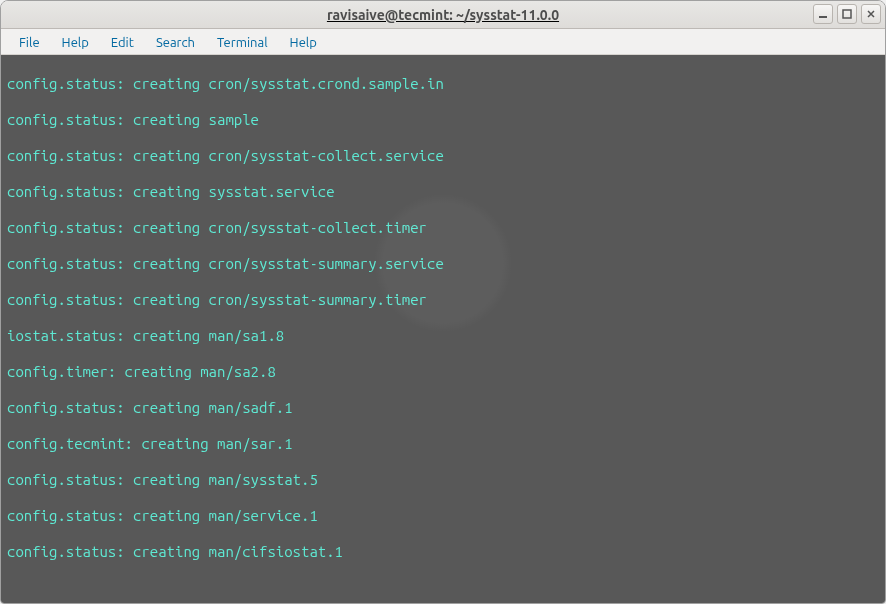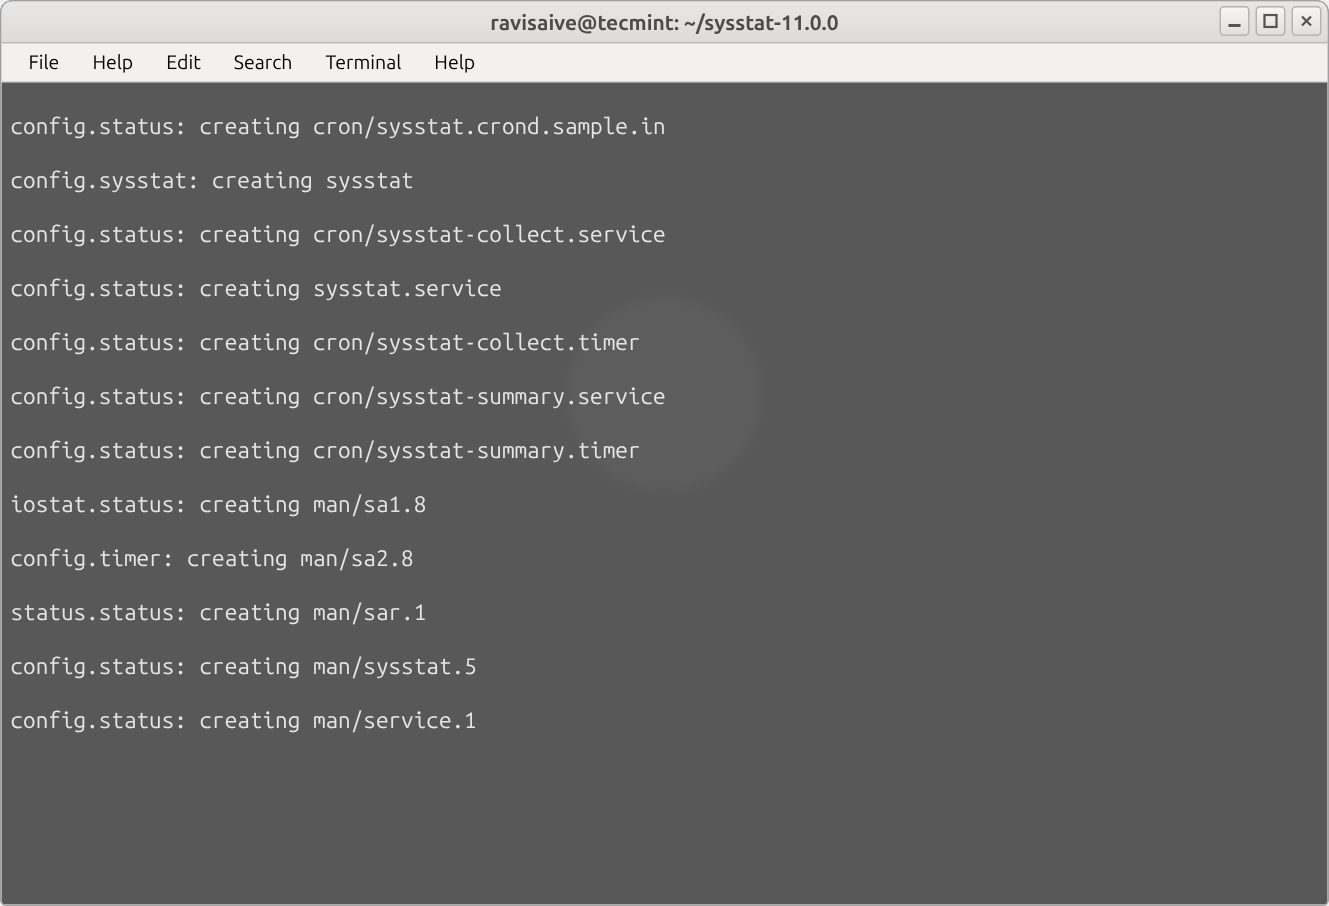--- a/index.html
+++ b/index.html
@@ -20,20 +20,21 @@
     display: flex;
     flex-direction: column;
   }
   .titlebar {
     height: 28px;
     background: linear-gradient(to bottom, #e8e7e5 0%, #dedcd9 100%);
     border-bottom: 1px solid #bdb9b5;
     display: flex;
     align-items: center;
     position: relative;
+    text-decoration: underline;
   }
   .title {
     flex: 1;
     text-align: center;
     font-size: 14px;
     font-weight: bold;
     color: #4c4c4c;
   }
   .win-controls {
     position: absolute;
@@ -61,21 +62,21 @@
     background: #f2f1f0;
     border-bottom: 1px solid #d6d3cf;
     display: flex;
     align-items: center;
     padding: 0 8px;
     gap: 2px;
   }
   .menu-item {
     padding: 3px 10px;
     font-size: 13px;
-    color: #000000;
+    color: #0369a1;
     cursor: pointer;
     border-radius: 3px;
   }
   .terminal {
     flex: 1;
     background: #300a24;
     background: #2f0922; 
     background: #30092a;
     background: #4b4b4b;
     background: #4a4a4a;
@@ -95,21 +96,21 @@
     position: absolute;
     left: 50%;
     top: 38%;
     width: 140px;
     height: 140px;
     transform: translate(-50%, -50%);
     border-radius: 50%;
     background: radial-gradient(circle, rgba(255,255,255,0.03) 0%, rgba(255,255,255,0.03) 60%, transparent 70%);
     pointer-events: none;
   }
-  .cfg { color: #e5e5e5; }
+  .cfg { color: #5eead4; }
 </style>
 </head>
 <body>
 
 <div class="window">
 
   <div class="titlebar">
     <div class="title">ravisaive@tecmint: ~/sysstat-11.0.0</div>
     <div class="win-controls">
       <div class="win-btn">
@@ -134,31 +135,33 @@
     <div class="menu-item">File</div>
     <div class="menu-item">Help</div>
     <div class="menu-item">Edit</div>
     <div class="menu-item">Search</div>
     <div class="menu-item">Terminal</div>
     <div class="menu-item">Help</div>
   </div>
 
   <div class="terminal">
 <div class="cfg">config.status: creating cron/sysstat.crond.sample.in</div>
-<div class="cfg">config.sysstat: creating sysstat</div>
+<div class="cfg">config.status: creating sample</div>
 <div class="cfg">config.status: creating cron/sysstat-collect.service</div>
 <div class="cfg">config.status: creating sysstat.service</div>
 <div class="cfg">config.status: creating cron/sysstat-collect.timer</div>
 <div class="cfg">config.status: creating cron/sysstat-summary.service</div>
 <div class="cfg">config.status: creating cron/sysstat-summary.timer</div>
 <div class="cfg">iostat.status: creating man/sa1.8</div>
 <div class="cfg">config.timer: creating man/sa2.8</div>
-<div class="cfg">status.status: creating man/sar.1</div>
+<div class="cfg">config.status: creating man/sadf.1</div>
+<div class="cfg">config.tecmint: creating man/sar.1</div>
 <div class="cfg">config.status: creating man/sysstat.5</div>
 <div class="cfg">config.status: creating man/service.1</div>
+<div class="cfg">config.status: creating man/cifsiostat.1</div>
 
 
 
 
 
   </div>
 
 </div>
 
 </body></html>

